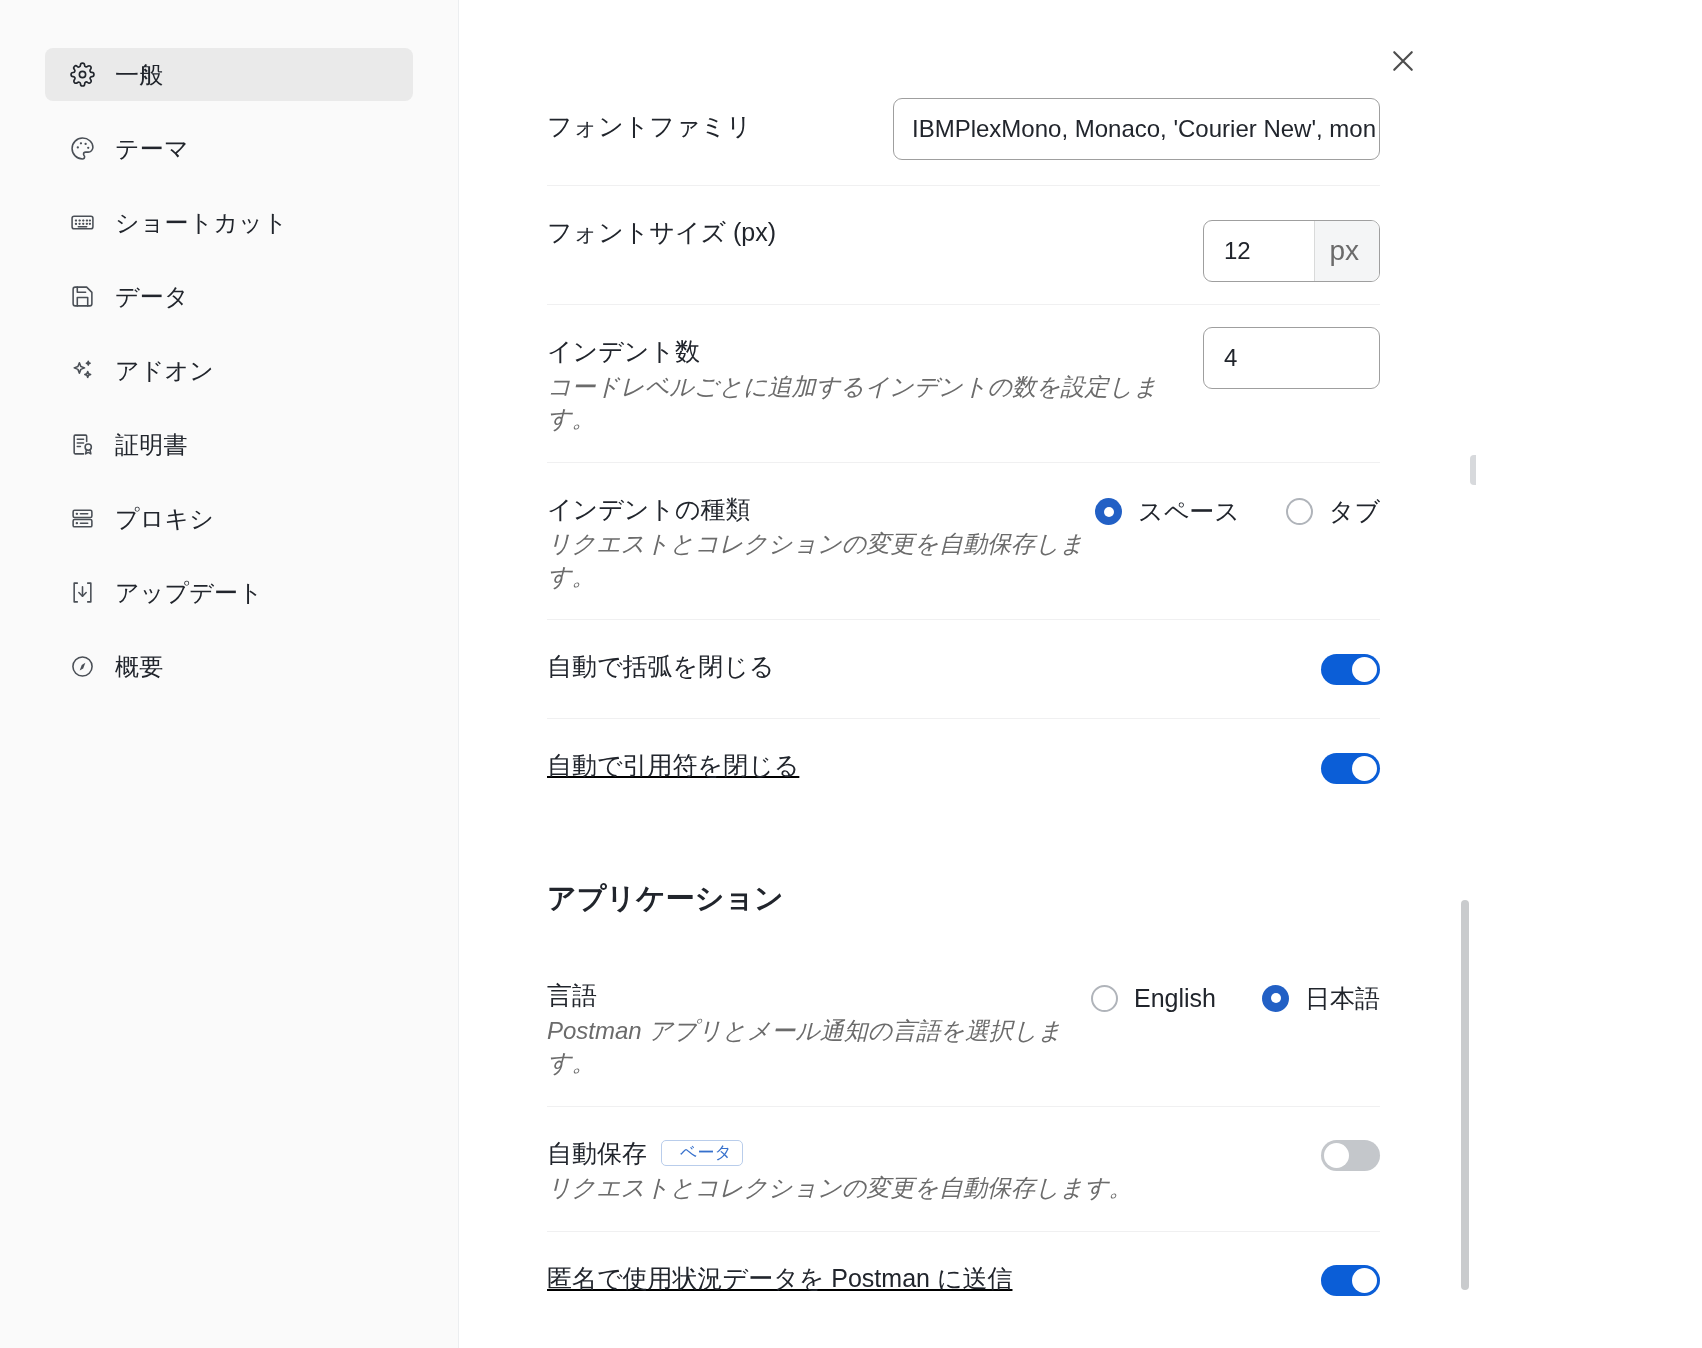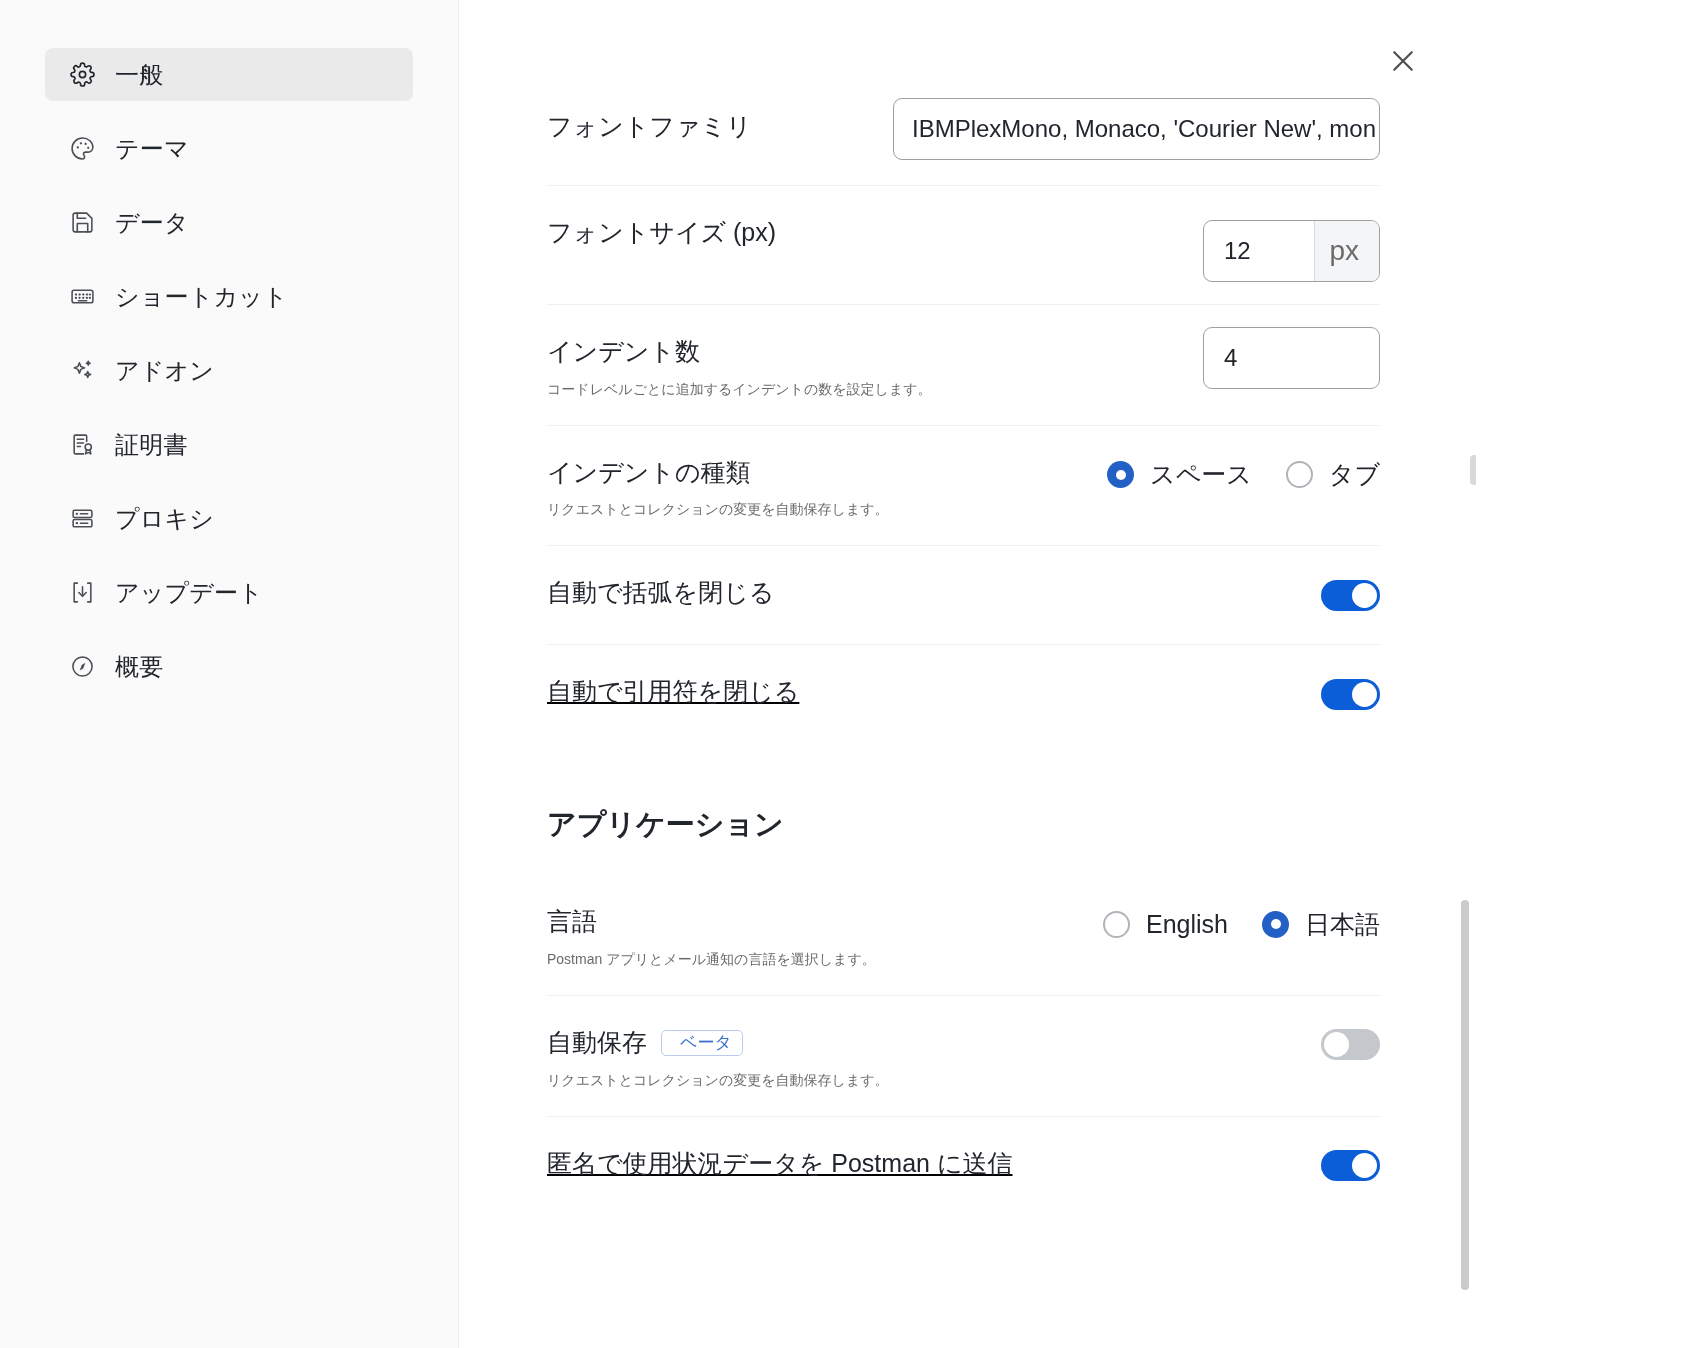--- a/index.html
+++ b/index.html
@@ -93,24 +93,25 @@
   }
   .row-title {
     font-size: 25px;
     color: #21252c;
     line-height: 1.35;
     display: flex;
     align-items: center;
     gap: 14px;
   }
   .row-desc {
-    font-size: 14px;
+    font-size: 24px;
     color: #6b6b6b;
-    margin-top: 11px;
+    margin-top: 2px;
     line-height: 1.35;
+    font-style: italic;
   }
 
   
   .row.first { min-height: 110px; }
   .row.first .row-left { padding-top: 34px; }
 
   .badge {
     display: inline-flex;
     align-items: center;
     justify-content: center;
@@ -175,21 +176,21 @@
     border-radius: 9px;
     background: #ffffff;
     display: flex;
     align-items: center;
     padding-left: 20px;
     font-size: 24px;
     color: #21252c;
   }
 
   
-  .radio-group { display: flex; align-items: center; gap: 34px; }
+  .radio-group { display: flex; align-items: center; gap: 46px; }
   .radio-opt { display: flex; align-items: center; gap: 16px; cursor: pointer; }
   .radio-dot {
     width: 27px; height: 27px;
     border-radius: 50%;
     border: 2px solid #b0b4ba;
     background: #ffffff;
     display: flex; align-items: center; justify-content: center;
     flex: 0 0 27px;
   }
   .radio-opt.selected .radio-dot {
@@ -279,37 +280,37 @@
             <circle cx="15" cy="7.6" r="1.1" fill="#4a4f56" stroke="none"></circle>
             <circle cx="17.5" cy="11.3" r="1.1" fill="#4a4f56" stroke="none"></circle>
           </svg>
         </span>
         <span class="side-label">テーマ</span>
       </li>
 
       <li class="side-item">
         <span class="s-icon">
           <svg viewBox="0 0 24 24" fill="none" stroke="#4a4f56" stroke-width="1.5" stroke-linecap="round" stroke-linejoin="round">
+            <rect x="2" y="6" width="20" height="12" rx="2"></rect>
+            <path d="M6 10h0M9.5 10h0M13 10h0M16.5 10h0M6 13.5h0M8 16h8"></path>
+            <path d="M5.6 10h.2M9.1 10h.2M12.6 10h.2M16.1 10h.2M19 10h.2M5.6 13.3h.2M9.1 13.3h.2M12.6 13.3h.2M16.1 13.3h.2M19 13.3h.2" stroke-width="2"></path>
+          </svg>
+        </span>
+        <span class="side-label">ショートカット</span>
+      </li>
+
+      <li class="side-item">
+        <span class="s-icon">
+          <svg viewBox="0 0 24 24" fill="none" stroke="#4a4f56" stroke-width="1.5" stroke-linecap="round" stroke-linejoin="round">
             <path d="M19 21H5a2 2 0 0 1-2-2V5a2 2 0 0 1 2-2h11l5 5v11a2 2 0 0 1-2 2z"></path>
             <polyline points="17 21 17 13 7 13 7 21"></polyline>
             <polyline points="7 3 7 8 15 8"></polyline>
           </svg>
         </span>
         <span class="side-label">データ</span>
-      </li>
-
-      <li class="side-item">
-        <span class="s-icon">
-          <svg viewBox="0 0 24 24" fill="none" stroke="#4a4f56" stroke-width="1.5" stroke-linecap="round" stroke-linejoin="round">
-            <rect x="2" y="6" width="20" height="12" rx="2"></rect>
-            <path d="M6 10h0M9.5 10h0M13 10h0M16.5 10h0M6 13.5h0M8 16h8"></path>
-            <path d="M5.6 10h.2M9.1 10h.2M12.6 10h.2M16.1 10h.2M19 10h.2M5.6 13.3h.2M9.1 13.3h.2M12.6 13.3h.2M16.1 13.3h.2M19 13.3h.2" stroke-width="2"></path>
-          </svg>
-        </span>
-        <span class="side-label">ショートカット</span>
       </li>
 
       <li class="side-item">
         <span class="s-icon">
           <svg viewBox="0 0 24 24" fill="none" stroke="#4a4f56" stroke-width="1.5" stroke-linecap="round" stroke-linejoin="round">
             <path d="M9 4.5l1.4 3.6L14 9.5l-3.6 1.4L9 14.5l-1.4-3.6L4 9.5l3.6-1.4z"></path>
             <path d="M17 13l.8 2 2 .8-2 .8-.8 2-.8-2-2-.8 2-.8z"></path>
             <path d="M17.5 3.2l.5 1.3 1.3.5-1.3.5-.5 1.3-.5-1.3-1.3-.5 1.3-.5z"></path>
           </svg>
         </span>

